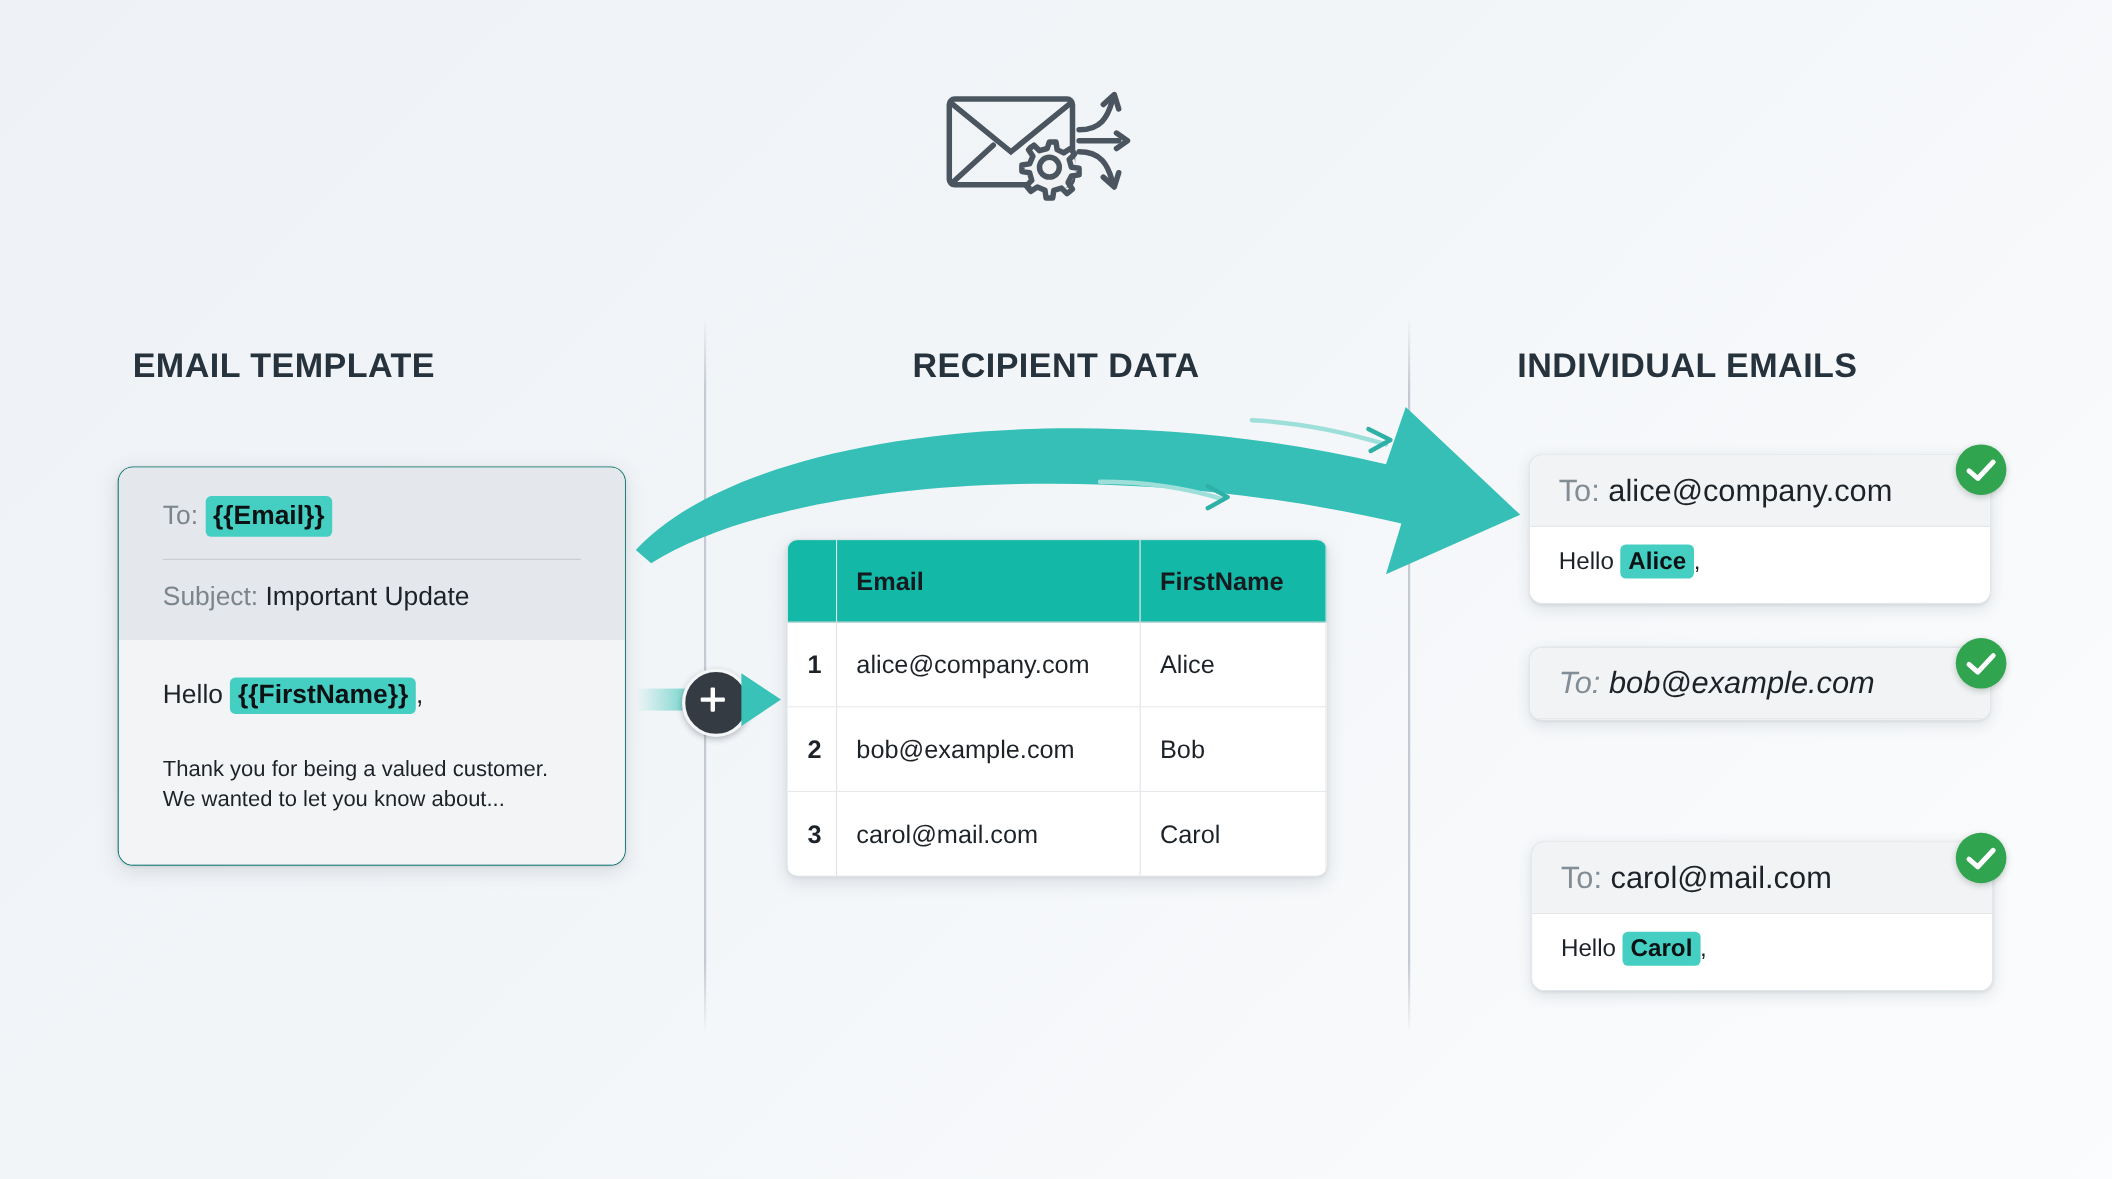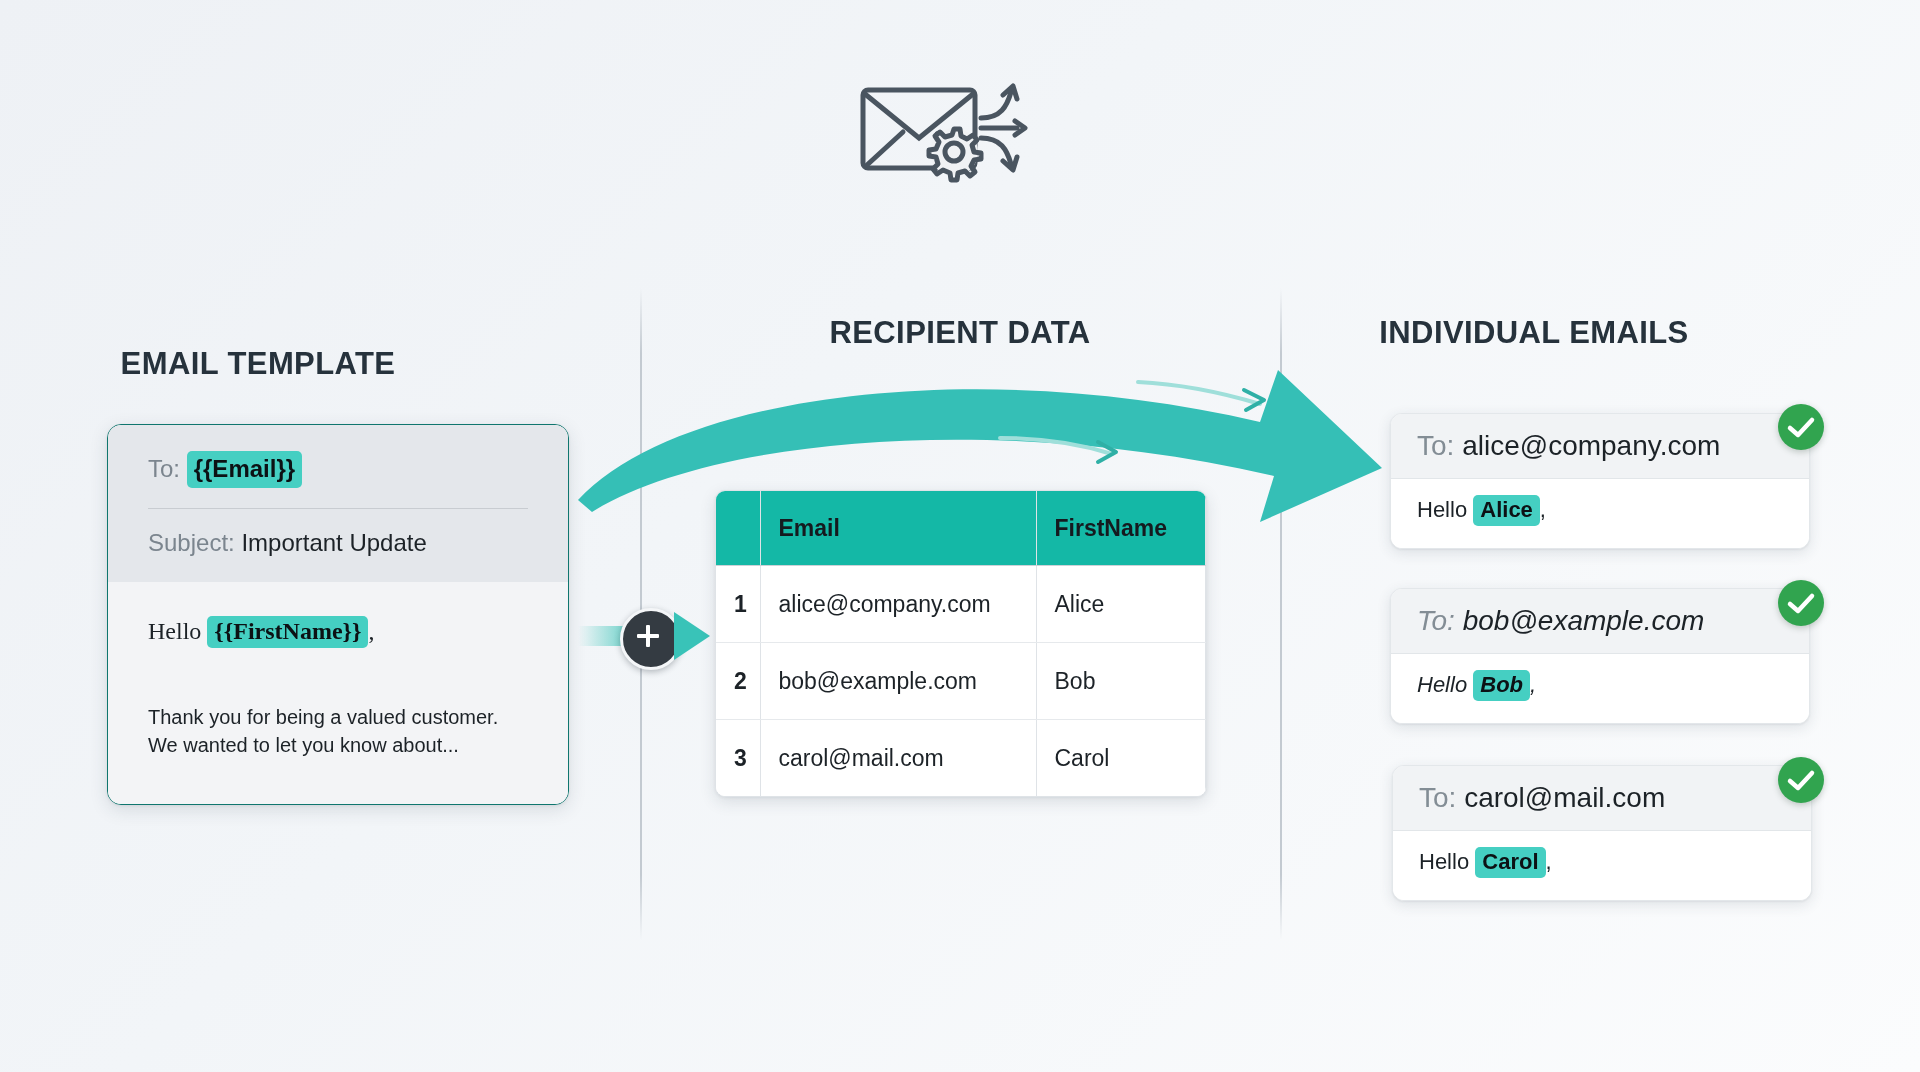--- a/index.html
+++ b/index.html
@@ -42,21 +42,21 @@
   
   .col-title {
     position: absolute;
     font-size: 31px;
     font-weight: bold;
     letter-spacing: 0.4px;
     color: #26323c;
     text-align: center;
     white-space: nowrap;
   }
-  .col-title.t1 { left: 0px;    top: 315px; width: 516px; margin-top: 31px; }
+  .col-title.t1 { left: 0px;    top: 315px; width: 516px; }
   .col-title.t2 { left: 642px;  top: 315px; width: 636px; }
   .col-title.t3 { left: 1282px; top: 315px; width: 504px; }
 
   
   .template-card {
     position: absolute;
     left: 107px;
     top: 424px;
     width: 460px;
     border-radius: 14px;
@@ -81,23 +81,22 @@
     background: #c8ccd1;
     margin: 20px 0 18px 0;
   }
   .template-body {
     background: #f3f4f6;
     padding: 34px 40px 44px 40px;
   }
   .tpl-greeting {
     font-size: 24px;
     color: #1c2227;
-    margin-bottom: 55px;
+    margin-bottom: 36px;
     white-space: nowrap;
-    font-family: Liberation Serif, serif;
   }
   .tpl-para {
     font-size: 20px;
     color: #1c2227;
     line-height: 1.42;
     max-width: 370px;
   }
 
   .tag {
     background: #45cfc2;
@@ -374,24 +373,20 @@
       <span>Hello</span>
       <span class="tag">Alice</span><span>,</span>
     </div>
   </div>
 
   <div class="out-card c2">
     <div class="out-head">
       <span class="to-label">To:</span>
       <span>bob@example.com</span>
     </div>
-    <div class="out-body">
-      <span>Hello</span>
-      <span class="tag">Bob</span><span>,</span>
-    </div>
   </div>
 
   <div class="out-card c3">
     <div class="out-head">
       <span class="to-label">To:</span>
       <span>carol@mail.com</span>
     </div>
     <div class="out-body">
       <span>Hello</span>
       <span class="tag">Carol</span><span>,</span>

